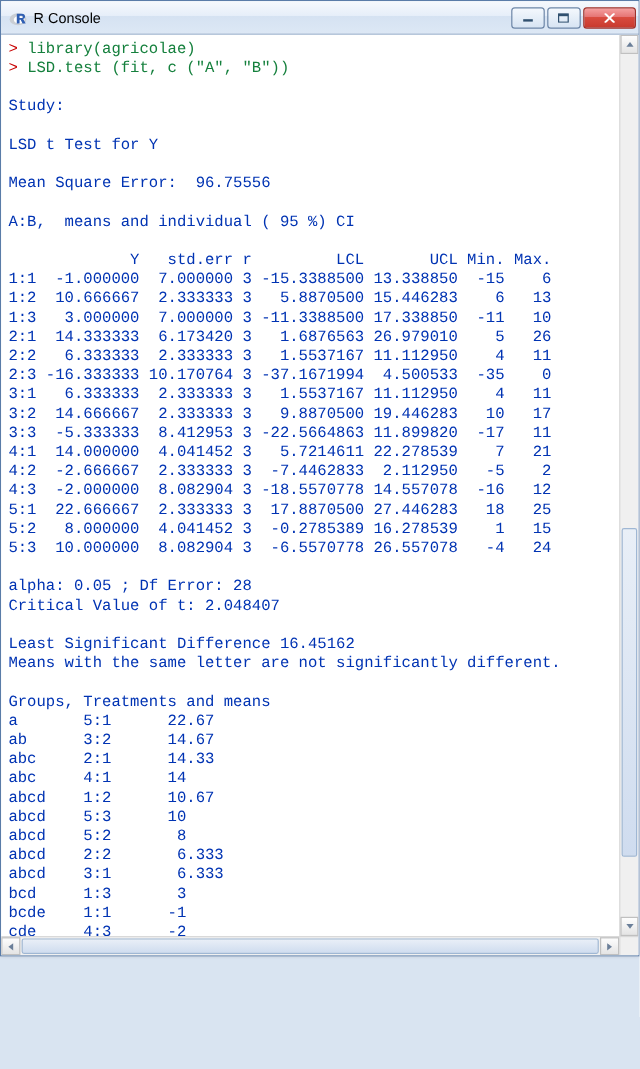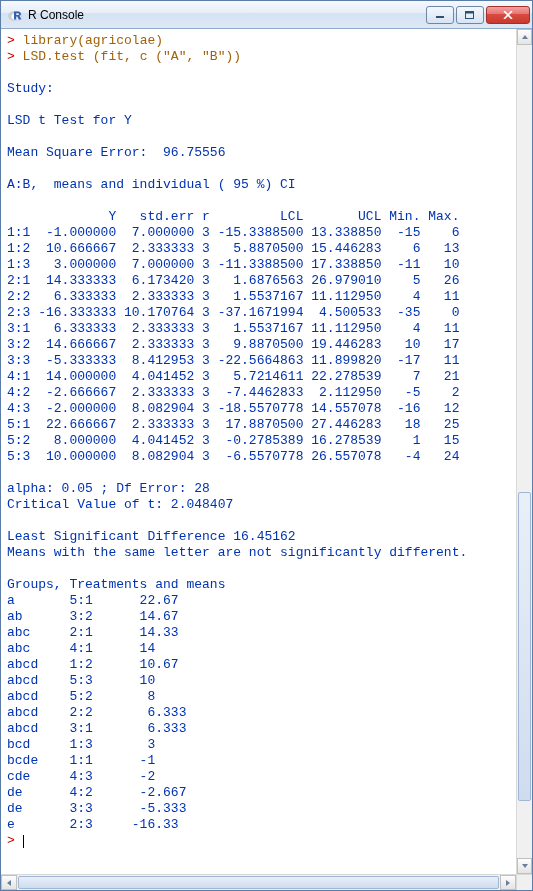--- a/index.html
+++ b/index.html
@@ -5,21 +5,21 @@
     * { margin:0; padding:0; box-sizing:border-box; }
     body {
       font-family: "Segoe UI", Tahoma, sans-serif;
       font-size:12px;
       background:#d9e4f1;
       width:533px;
       height:891px;
       overflow:hidden;
     }
     .window {
-      width:533px; height:891px;
+      width:533px; height:797px;
       background:#fff;
       border:1px solid #5a7ca8;
       display:flex; flex-direction:column;
       box-shadow:0 0 4px rgba(0,0,0,.2);
     }
     .titlebar {
       height:28px;
       background:linear-gradient(to bottom,#f6f9fd 0%,#e6eef9 45%,#d5e2f2 46%,#dde8f5 100%);
       border-bottom:1px solid #8fa9c9;
       display:flex; align-items:center;
@@ -57,21 +57,21 @@
       overflow:hidden;
       padding:4px 6px;
     }
     pre.console {
       font-family:"Courier New",monospace;
       font-size:13px;
       line-height:16px;
       white-space:pre;
       color:#0033b3;
     }
-    pre.console .cmd  { color:#a16207; }
+    pre.console .cmd  { color:#15803d; }
     pre.console .prompt { color:#c80000; }
     pre.console .cursor {
       display:inline-block;
       width:1px;height:13px;
       background:#000;vertical-align:text-bottom;
     }
     .vscroll {
       position:absolute; top:0; right:0; bottom:16px; width:16px;
       background:#f0f0f0; border-left:1px solid #d9d9d9;
     }

